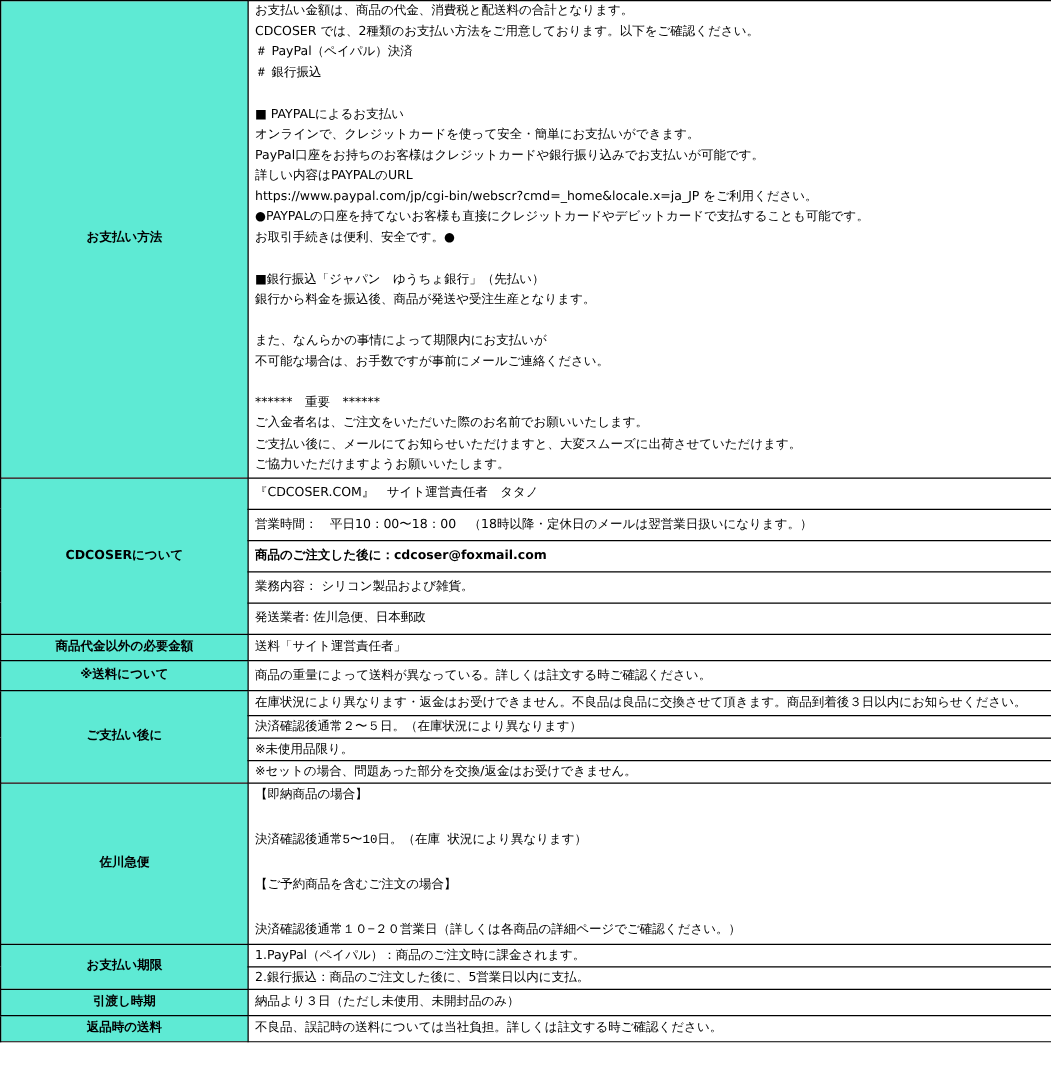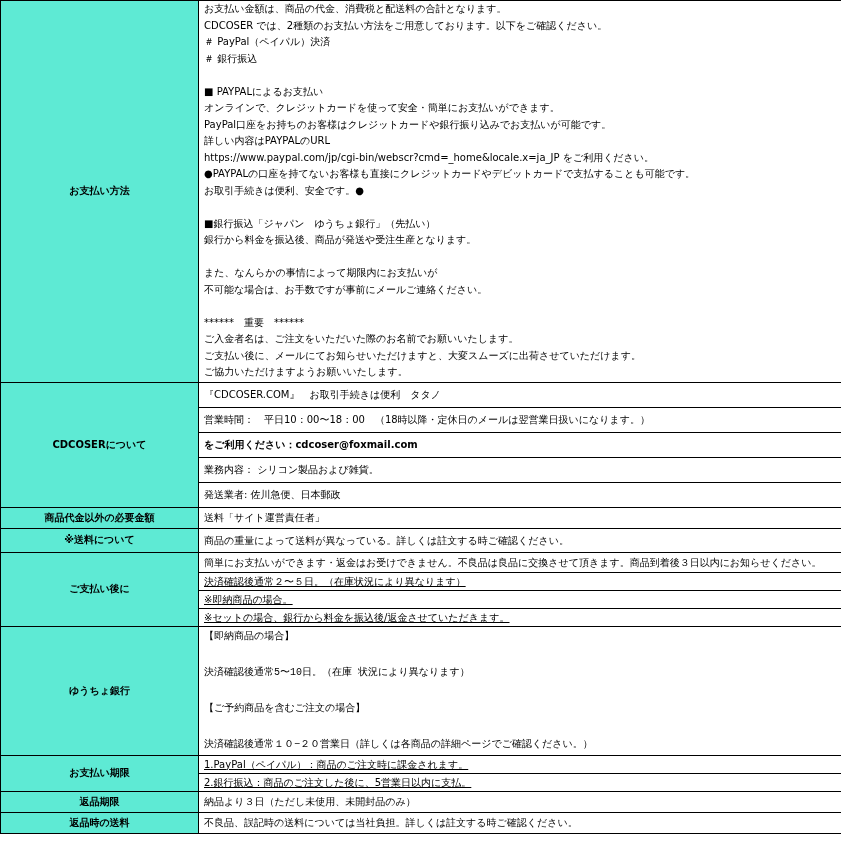--- a/index.html
+++ b/index.html
@@ -37,21 +37,21 @@
     font-weight: normal;
     text-align: left;
   }
   .pre { white-space: pre-line; }
   td.payment-content { line-height: 16.5px; vertical-align: top; padding-top: 0; }
   td.delivery-content { line-height: 18px; vertical-align: top; font-family: Liberation Mono, monospace; }
   tr.about-row td { height: 25px; }
   td.bold { font-weight: bold; }
   tr.row-extra td { height: 20px; }
   tr.row-ship td { height: 24px; margin-left: 15px; }
-  td.tight { height: 15px; padding-top: 0; padding-bottom: 0; text-decoration: underline; }
+  td.tight { height: 15px; padding-top: 0; padding-bottom: 0; }
   tr.row-return td { height: 19px; }
   tr.row-return-ship td { height: 20px; }
 </style>
 </head>
 <body>
 
 <table class="info-table">
   <colgroup>
     <col class="col-label">
     <col class="col-content">
@@ -80,80 +80,80 @@
 不可能な場合は、お手数ですが事前にメールご連絡ください。
 
 ******　重要　******
 ご入金者名は、ご注文をいただいた際のお名前でお願いいたします。
 ご支払い後に、メールにてお知らせいただけますと、大変スムーズに出荷させていただけます。
 ご協力いただけますようお願いいたします。</td>
   </tr>
 
   <tr class="about-row">
     <th rowspan="5">CDCOSERについて</th>
-    <td>『CDCOSER.COM』　お取引手続きは便利　タタノ</td>
+    <td>『CDCOSER.COM』　サイト運営責任者　タタノ</td>
   </tr>
   <tr class="about-row">
     <td>営業時間：　平日10：00〜18：00　（18時以降・定休日のメールは翌営業日扱いになります。）</td>
   </tr>
   <tr class="about-row">
-    <td class="bold">をご利用ください：cdcoser@foxmail.com</td>
+    <td class="bold">商品のご注文した後に：cdcoser@foxmail.com</td>
   </tr>
   <tr class="about-row">
     <td>業務内容： シリコン製品および雑貨。</td>
   </tr>
   <tr class="about-row">
     <td>発送業者: 佐川急便、日本郵政</td>
   </tr>
 
   <tr class="row-extra">
     <th>商品代金以外の必要金額</th>
     <td>送料「サイト運営責任者」</td>
   </tr>
 
   <tr class="row-ship">
     <th>※送料について</th>
     <td>商品の重量によって送料が異なっている。詳しくは註文する時ご確認ください。</td>
   </tr>
 
   <tr>
     <th rowspan="4">ご支払い後に</th>
-    <td>簡単にお支払いができます・返金はお受けできません。不良品は良品に交換させて頂きます。商品到着後３日以内にお知らせください。</td>
+    <td>在庫状況により異なります・返金はお受けできません。不良品は良品に交換させて頂きます。商品到着後３日以内にお知らせください。</td>
   </tr>
   <tr>
     <td class="tight">決済確認後通常２〜５日。（在庫状況により異なります）</td>
   </tr>
   <tr>
-    <td class="tight">※即納商品の場合。</td>
+    <td class="tight">※未使用品限り。</td>
   </tr>
   <tr>
-    <td class="tight">※セットの場合、銀行から料金を振込後/返金させていただきます。</td>
+    <td class="tight">※セットの場合、問題あった部分を交換/返金はお受けできません。</td>
   </tr>
 
   <tr>
-    <th>ゆうちょ銀行</th>
+    <th>佐川急便</th>
     <td class="pre delivery-content">【即納商品の場合】
 
 決済確認後通常5〜10日。（在庫 状況により異なります）
 
 【ご予約商品を含むご注文の場合】
 
 決済確認後通常１０−２０営業日（詳しくは各商品の詳細ページでご確認ください。）</td>
   </tr>
 
   <tr>
     <th rowspan="2">お支払い期限</th>
     <td class="tight">1.PayPal（ペイパル）：商品のご注文時に課金されます。</td>
   </tr>
   <tr>
     <td class="tight">2.銀行振込：商品のご注文した後に、5営業日以内に支払。</td>
   </tr>
 
   <tr class="row-return">
-    <th>返品期限</th>
+    <th>引渡し時期</th>
     <td>納品より３日（ただし未使用、未開封品のみ）</td>
   </tr>
 
   <tr class="row-return-ship">
     <th>返品時の送料</th>
     <td>不良品、誤記時の送料については当社負担。詳しくは註文する時ご確認ください。</td>
   </tr>
 </tbody>
   </table>
 

